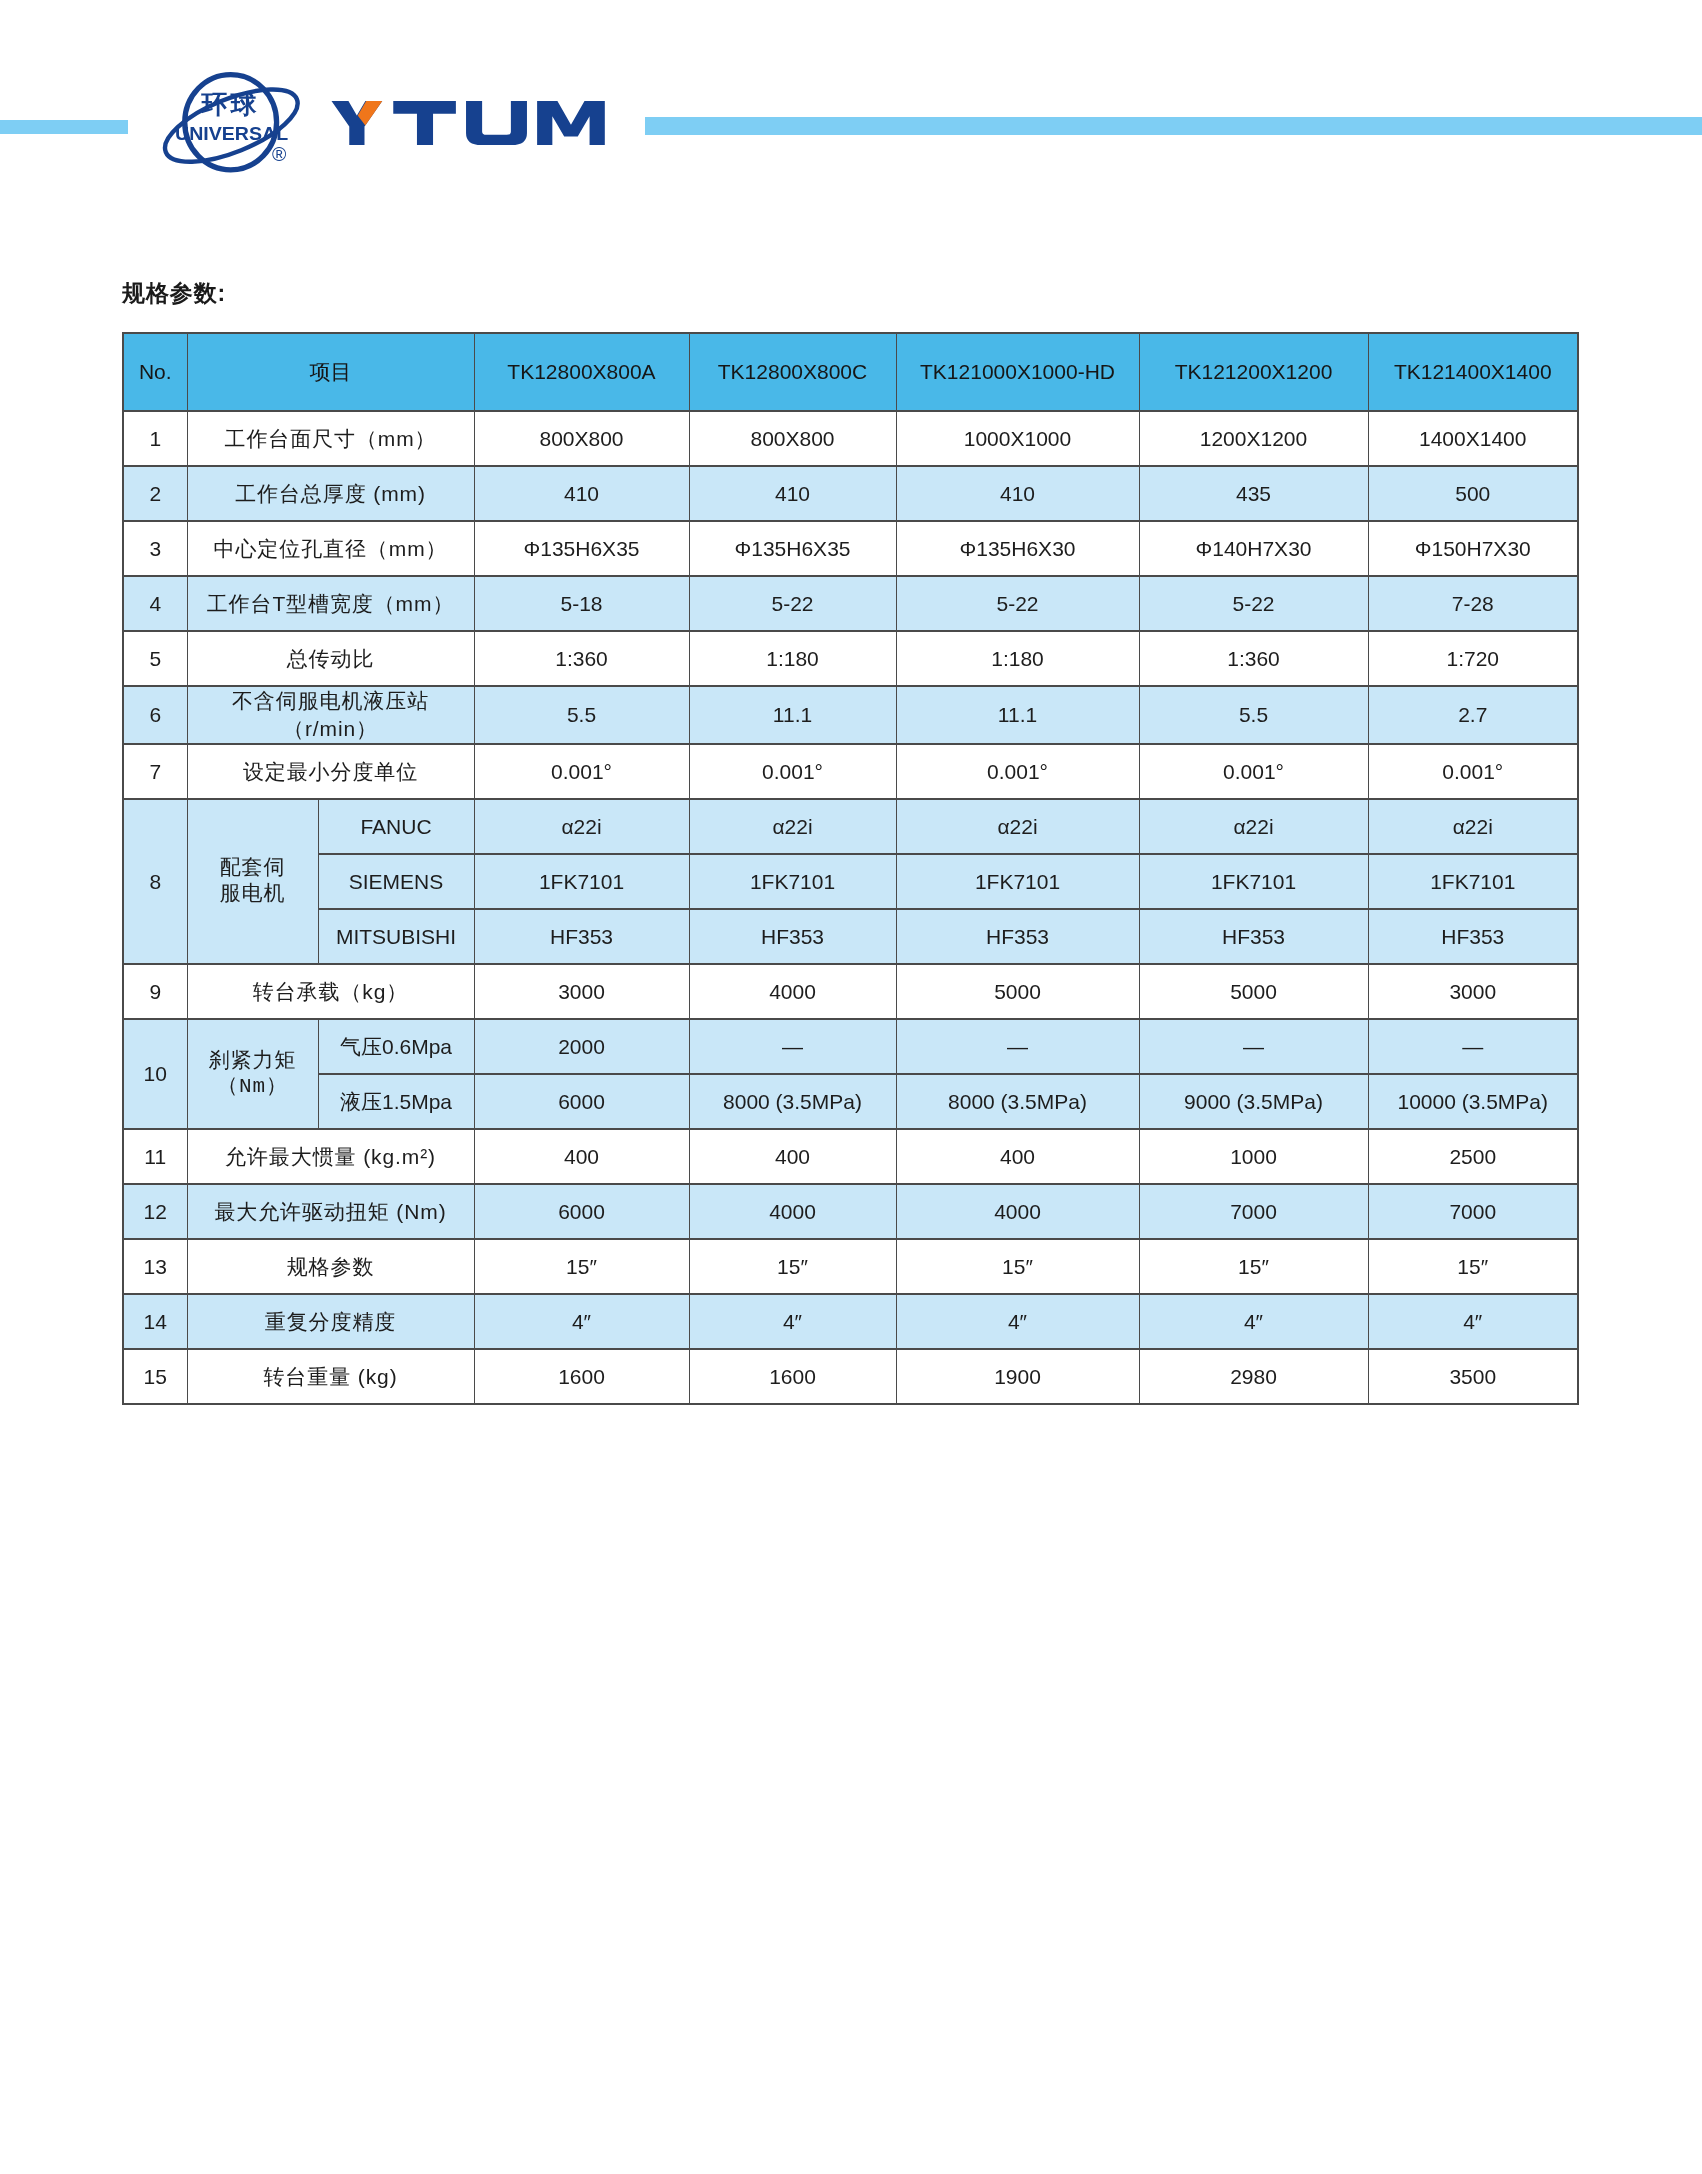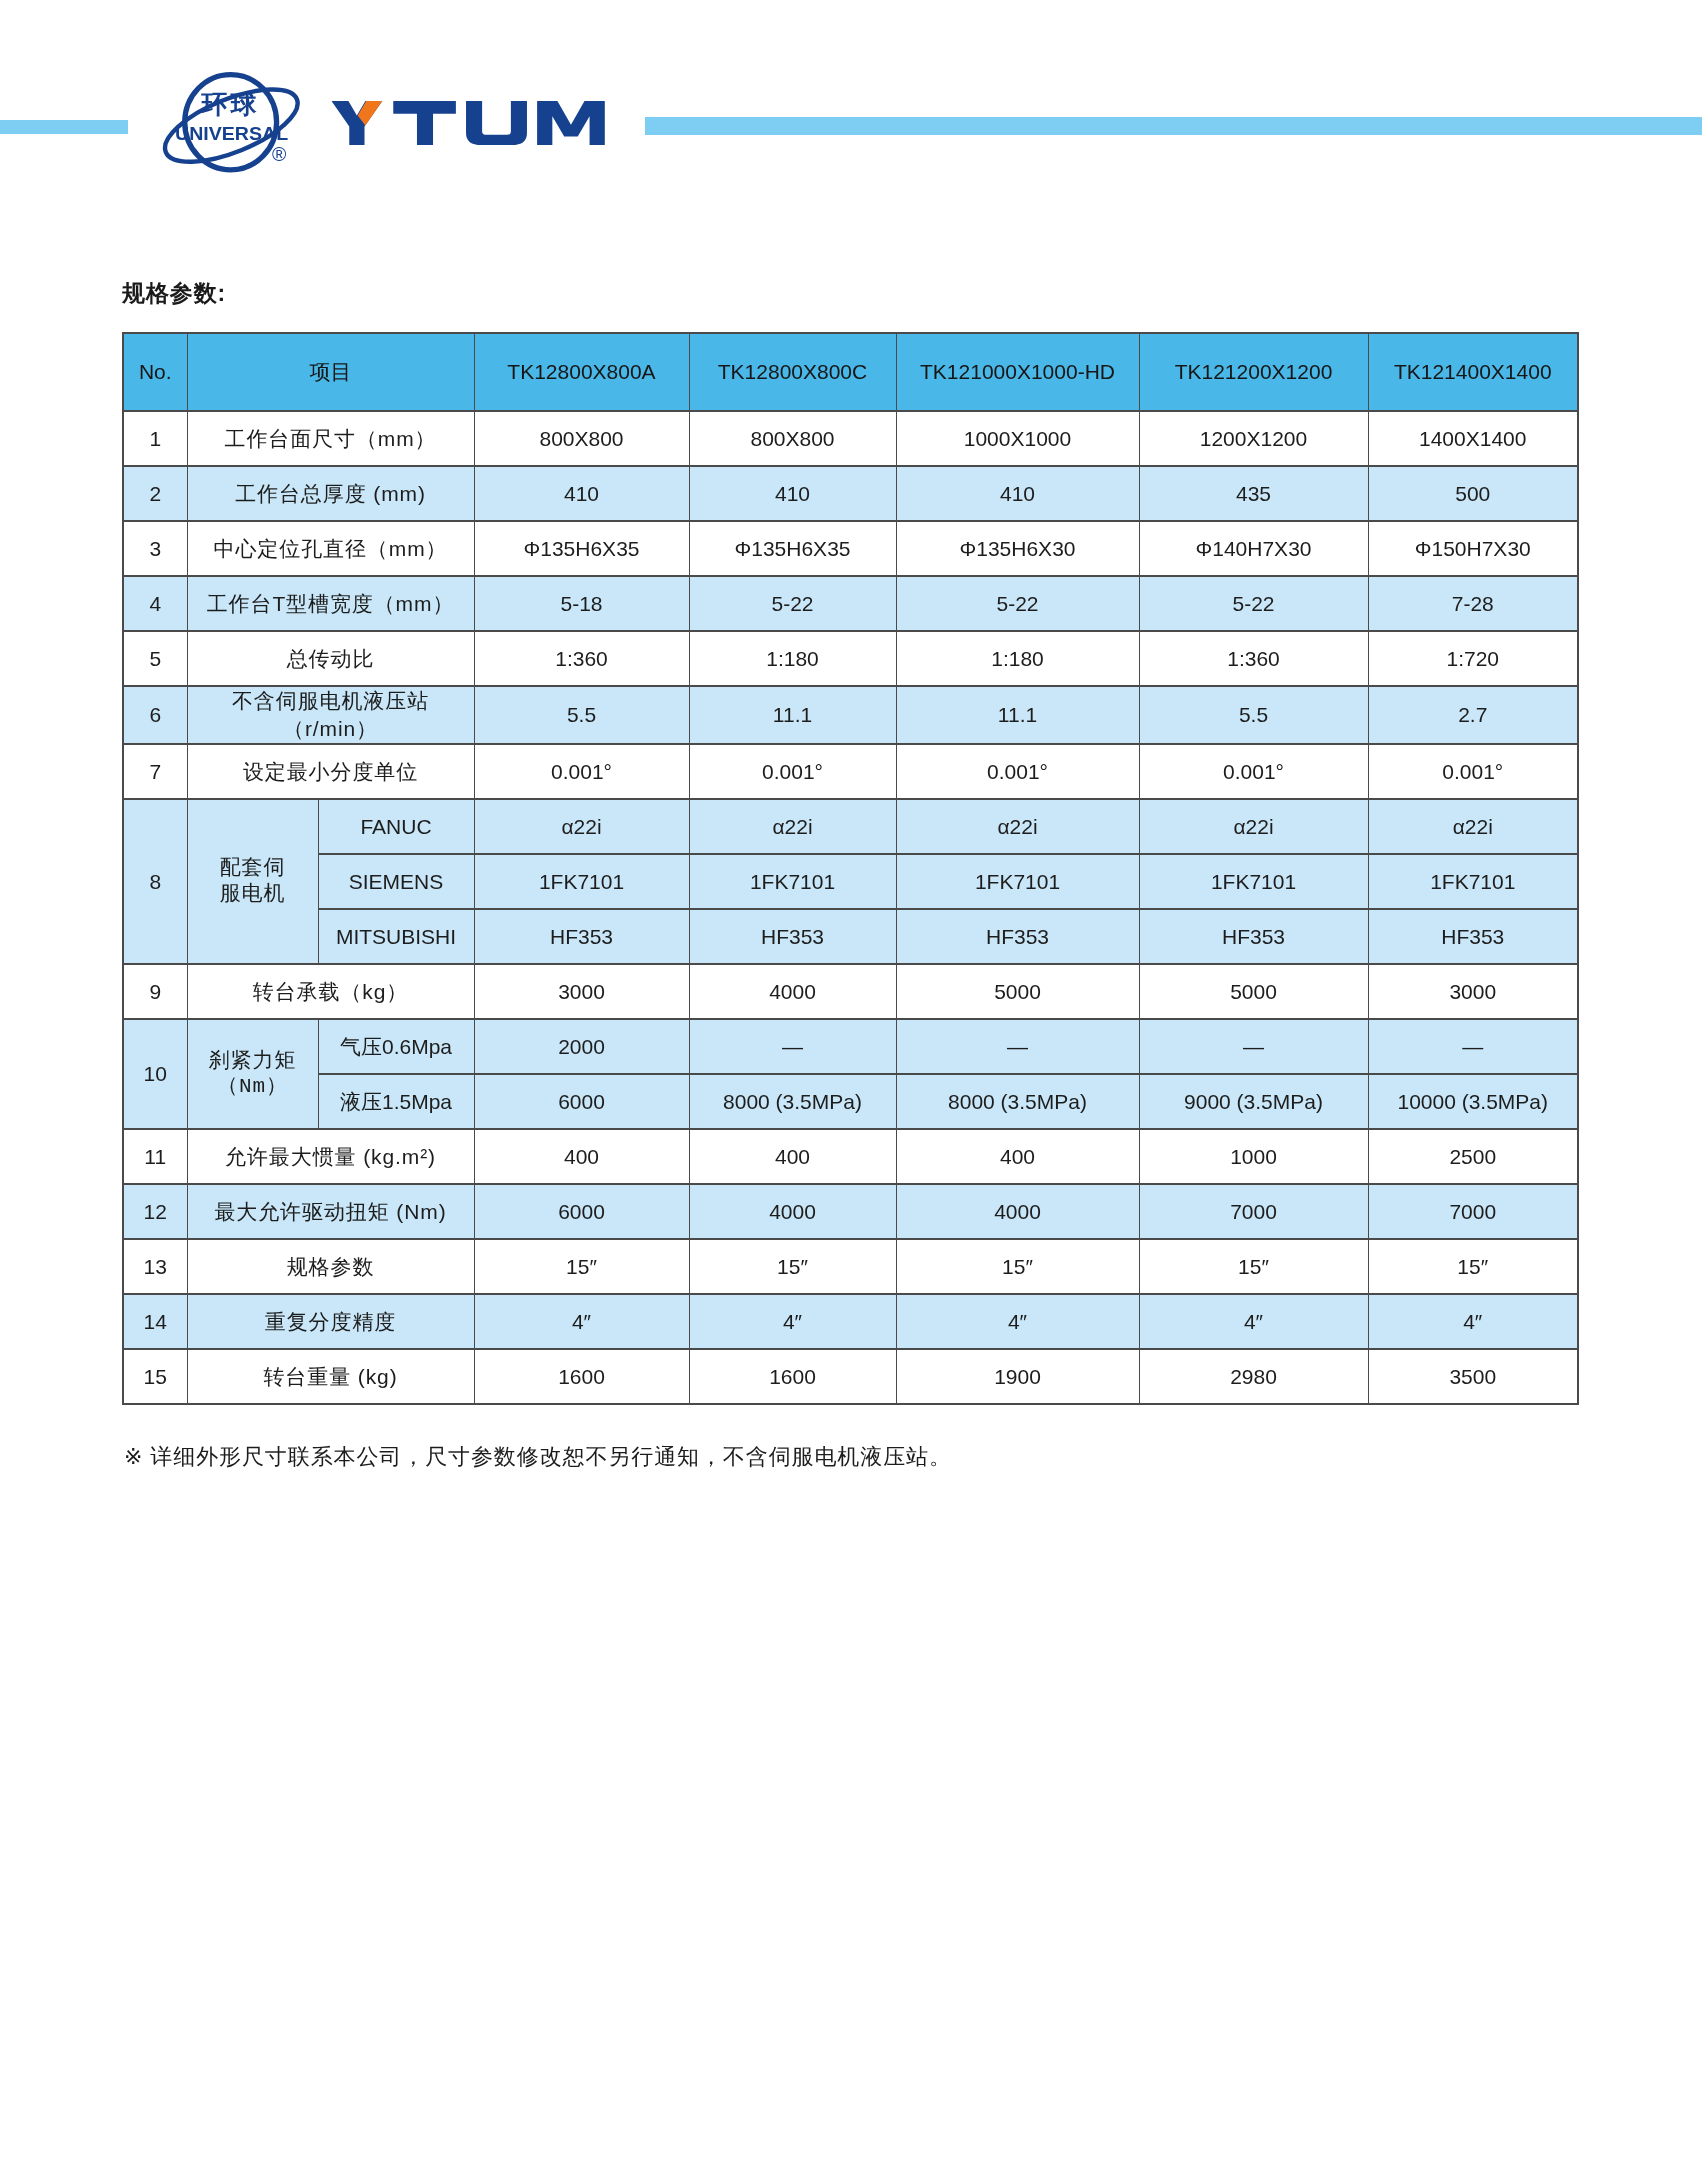--- a/index.html
+++ b/index.html
@@ -249,16 +249,15 @@
         <td class="lbl" colspan="2">转台重量 (kg)</td>
         <td>1600</td>
         <td>1600</td>
         <td>1900</td>
         <td>2980</td>
         <td>3500</td>
       </tr>
     </tbody>
   </table>
 
-  <div class="footnote">※ 详细外形尺寸联系本公司，尺寸参数修改恕不另行通知，不含伺服电机液压站。</div>
 
 </div>
 
 
 </body></html>

